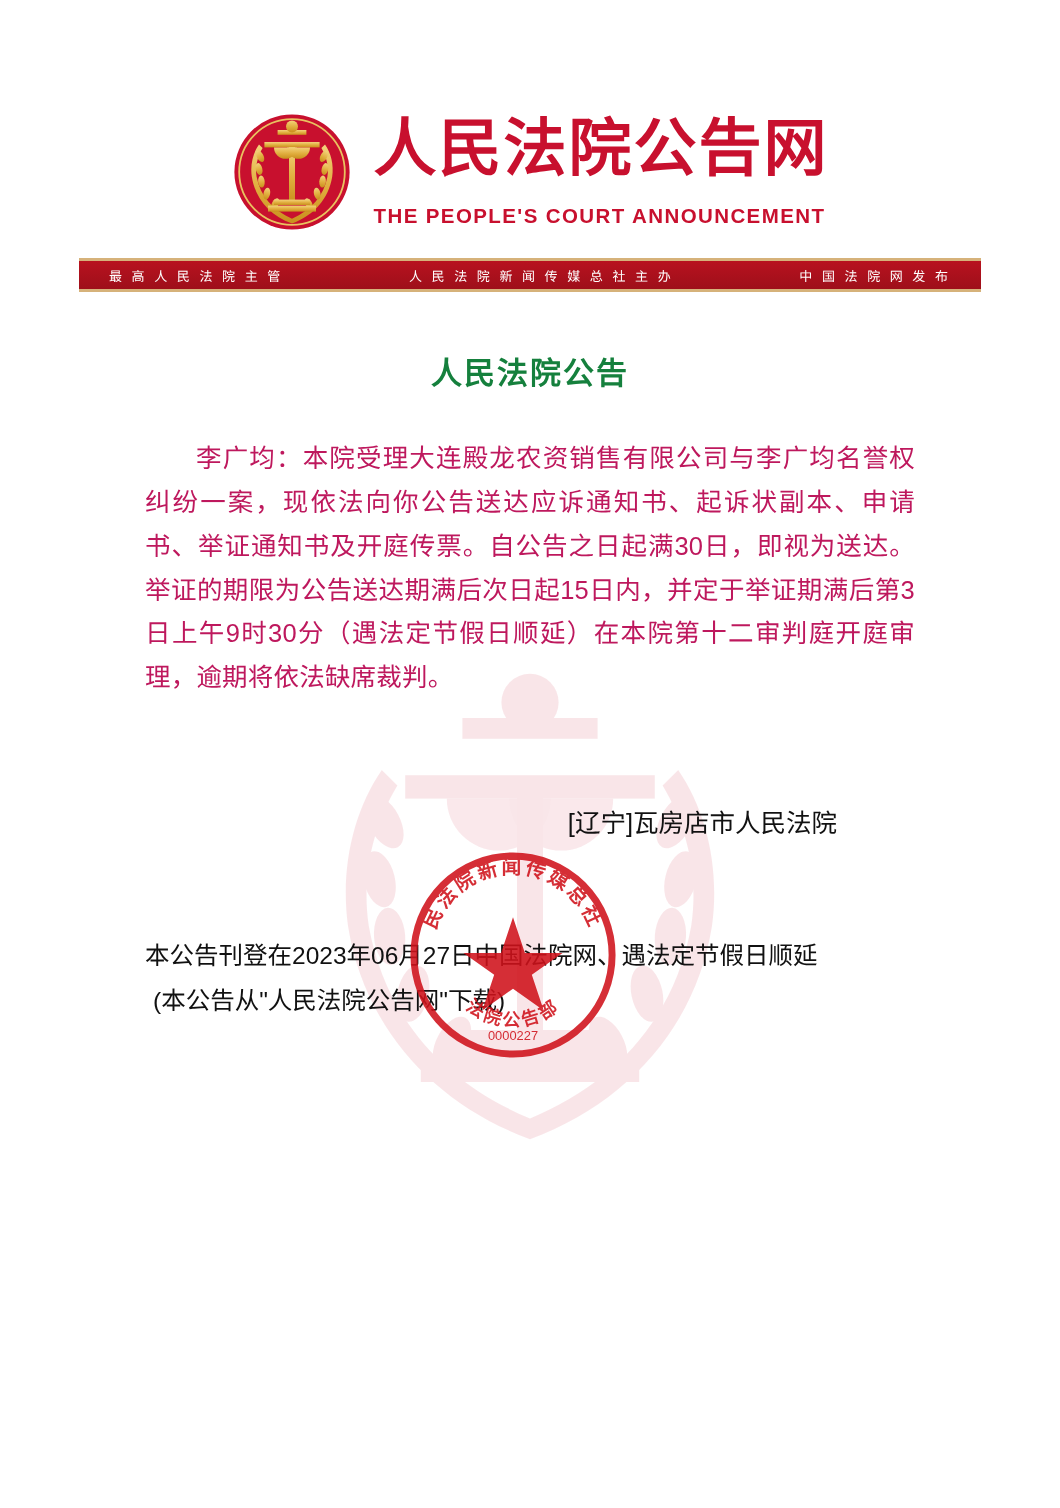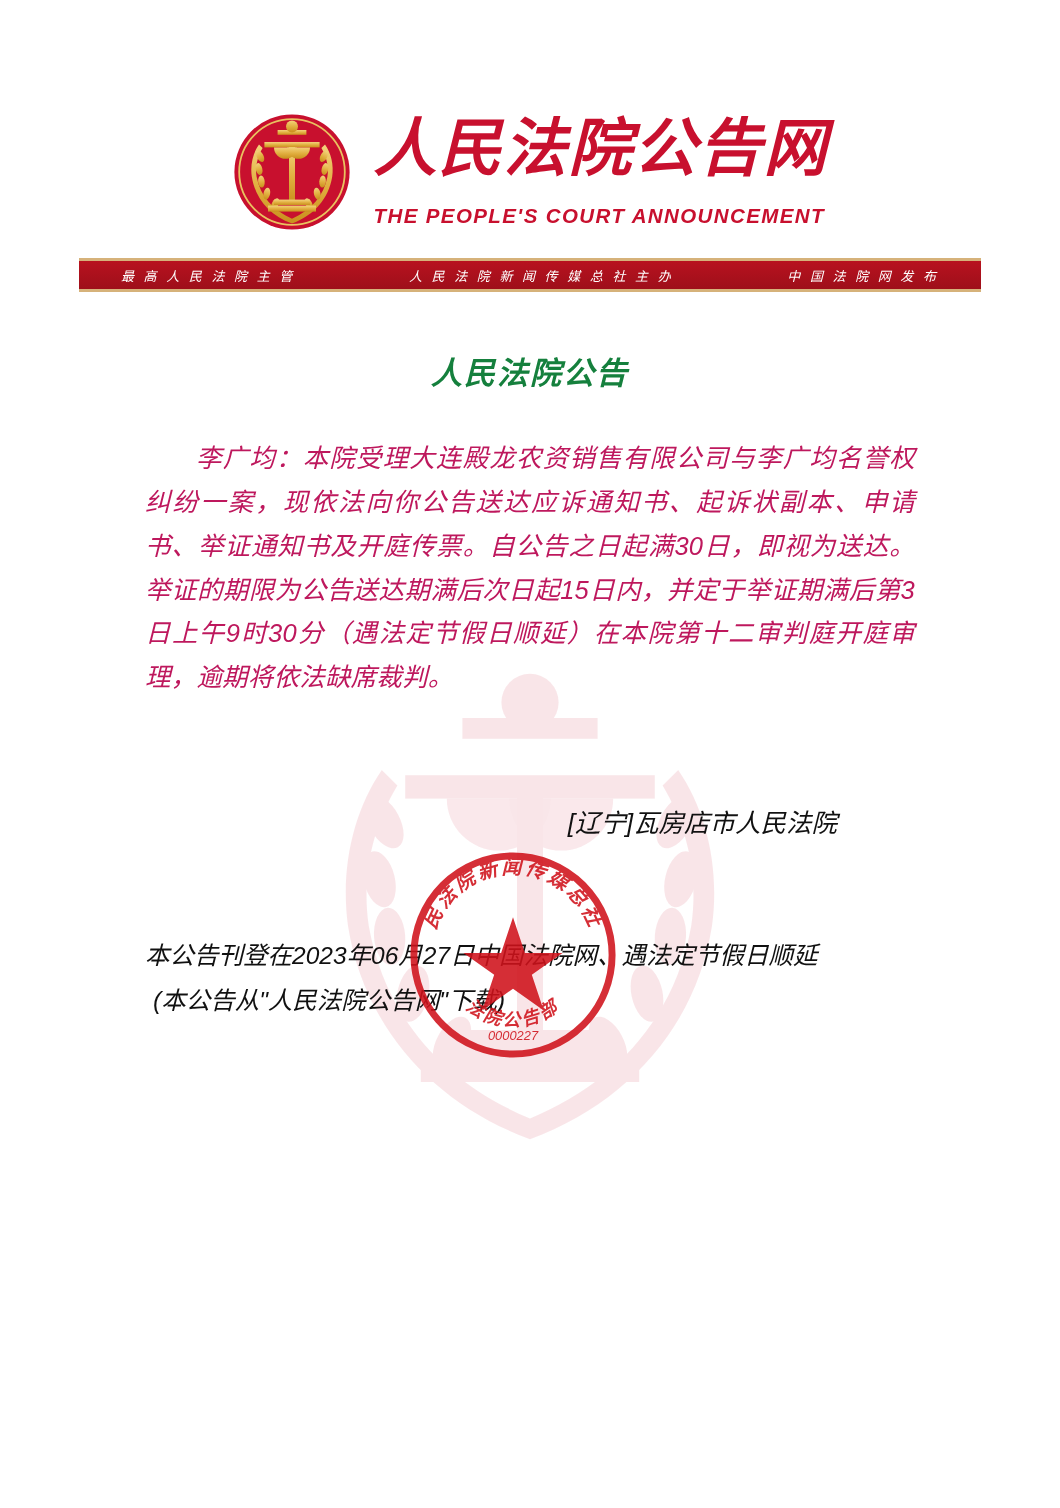--- a/index.html
+++ b/index.html
@@ -14,21 +14,20 @@
     color: #1a1a1a;
     overflow: hidden;
     position: relative;
   }
 
   .page {
     position: relative;
     width: 1060px;
     height: 1164px;
     box-sizing: border-box;
-    font-style: italic;
   }
 
   
   .watermark {
     position: absolute;
     left: 50%;
     top: 640px;
     transform: translateX(-50%);
     width: 520px;
     height: 520px;
@@ -81,21 +80,21 @@
     z-index: 2;
     margin: 26px auto 0 auto;
     width: 902px;
   }
   .banner {
     height: 28px;
     background: linear-gradient(180deg, #b8121f 0%, #9e0f1a 100%);
     display: flex;
     align-items: center;
     justify-content: space-between;
-    padding: 0 42px;
+    padding: 0 30px;
     box-sizing: border-box;
   }
   .banner span {
     color: #ffffff;
     font-size: 13px;
     letter-spacing: 3px;
     white-space: nowrap;
   }
   .banner-edge {
     height: 3px;

